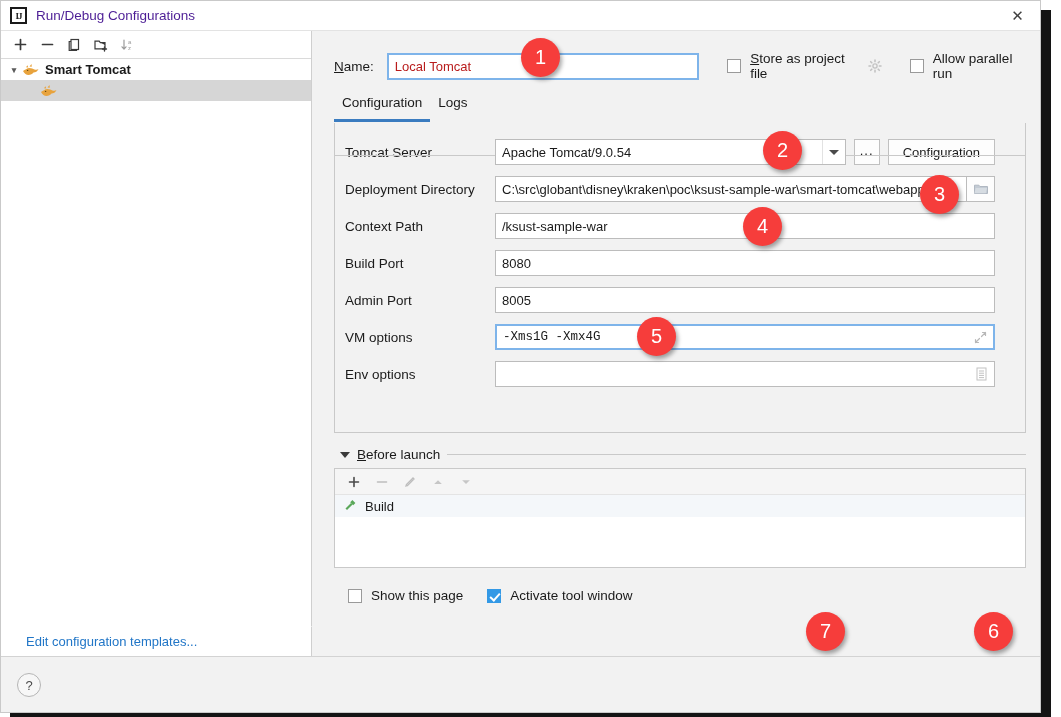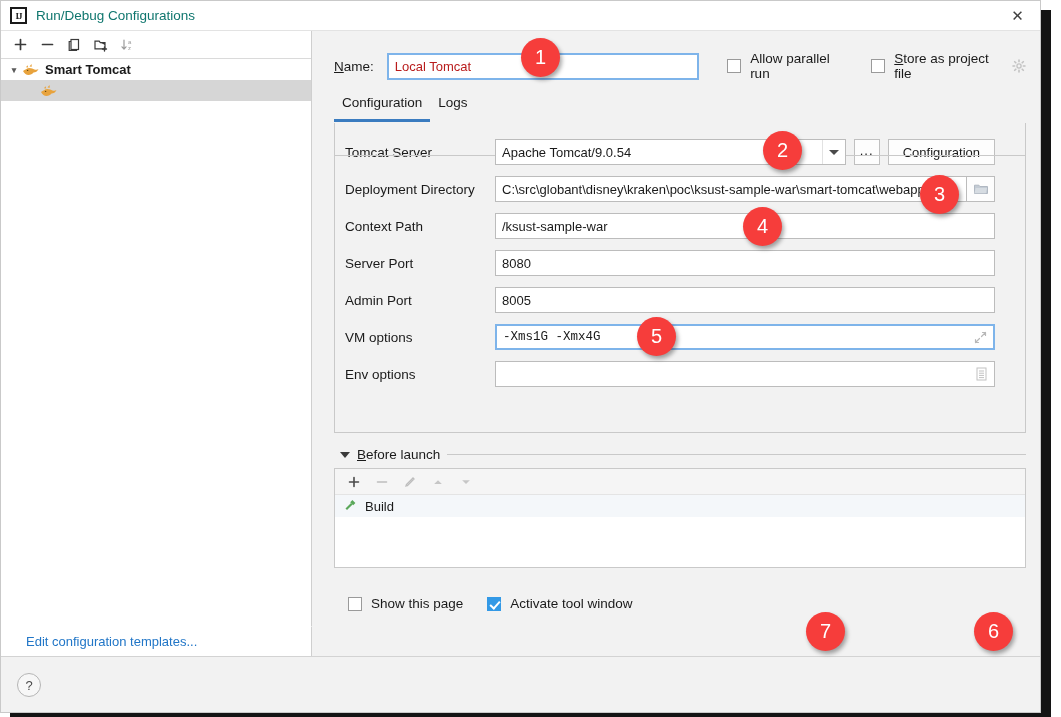--- a/index.html
+++ b/index.html
@@ -30,21 +30,21 @@
     display: flex; align-items: center;
   }
   .title-icon {
     width: 17px; height: 17px; margin-left: 9px; margin-right: 9px;
     background: #ffffff; border: 2px solid #1a1a1a;
     display: flex; align-items: center; justify-content: center;
     font-size: 9px; font-weight: bold; color: #1a1a1a;
     font-family: "Liberation Serif", serif;
     letter-spacing: -1px;
   }
-  .title-text { font-size: 13.5px; color: #0f766e; }
+  .title-text { font-size: 13.5px; color: #4c1d95; }
   .title-close {
     position: absolute; right: 0; top: 0;
     width: 45px; height: 30px;
     display: flex; align-items: center; justify-content: center;
     font-size: 15px; color: #404040; cursor: default;
   }
   
   .body-split { display: flex; height: 671px; }
   .left-pane {
     width: 311px; background: #ffffff;
@@ -181,21 +181,21 @@
   }
   .bl-caret {
     width: 0; height: 0; border-left: 5px solid transparent;
     border-right: 5px solid transparent; border-top: 6px solid #3a3a3a;
     margin-left: 6px;
   }
   .bl-title { font-size: 13.5px; color: #1a1a1a; }
   .bl-title u { text-decoration: underline; }
   .bl-line { flex: 1; height: 1px; background: #c9c9c9; }
   .bl-panel {
-    margin: 6px 14px 16px 22px; border: 1px solid #c9c9c9; background: #fff;
+    margin: 6px 14px 8px 22px; border: 1px solid #c9c9c9; background: #fff;
     height: 100px;
   }
   .bl-toolbar {
     height: 26px; display: flex; align-items: center; gap: 2px;
     padding-left: 6px; background: #f5f5f5; border-bottom: 1px solid #e4e4e4;
   }
   .bl-tb {
     width: 26px; height: 22px; display: flex;
     align-items: center; justify-content: center; cursor: default;
   }
@@ -325,34 +325,34 @@
         </div>
       </div>
 
       <div class="right-pane">
 
         <div class="name-row">
           <div class="name-label"><u>N</u><span>ame:</span></div>
           <input class="name-input" value="Local Tomcat" style="">
           <div class="cb-row">
             <span class="cbox"></span>
-            <span class="cb-label">Allow parallel run</span>
-          </div>
-          <div class="cb-row">
-            <span class="cbox"></span>
             <span class="cb-label"><u>S</u><span>tore as project file</span></span>
             <span class="gear-ic">
               <svg width="14" height="14" viewBox="0 0 14 14">
                 <circle cx="7" cy="7" r="2.1" fill="none" stroke="#9b9b9b" stroke-width="1.3"></circle>
                 <g stroke="#9b9b9b" stroke-width="1.6" stroke-linecap="round">
                   <path d="M7 1v1.6M7 11.4V13M1 7h1.6M11.4 7H13M2.7 2.7l1.1 1.1M10.2 10.2l1.1 1.1M11.3 2.7l-1.1 1.1M3.8 10.2l-1.1 1.1"></path>
                 </g>
               </svg>
             </span>
           </div>
+          <div class="cb-row">
+            <span class="cbox"></span>
+            <span class="cb-label">Allow parallel run</span>
+          </div>
         </div>
 
         <div class="tabs">
           <div class="tab active">Configuration</div>
           <div class="tab">Logs</div>
         </div>
         <div class="tab-underline"></div>
 
         <div class="config-panel">
 
@@ -382,21 +382,21 @@
           </div>
 
           <div class="frow">
             <div class="flabel">Context Path</div>
             <div class="finput">
               <span>/ksust-sample-war</span>
             </div>
           </div>
 
           <div class="frow">
-            <div class="flabel">Server Port</div>
+            <div class="flabel">Build Port</div>
             <div class="finput">
               <span>8080</span>
             </div>
           </div>
 
           <div class="frow">
             <div class="flabel">Admin Port</div>
             <div class="finput">
               <span>8005</span>
             </div>

